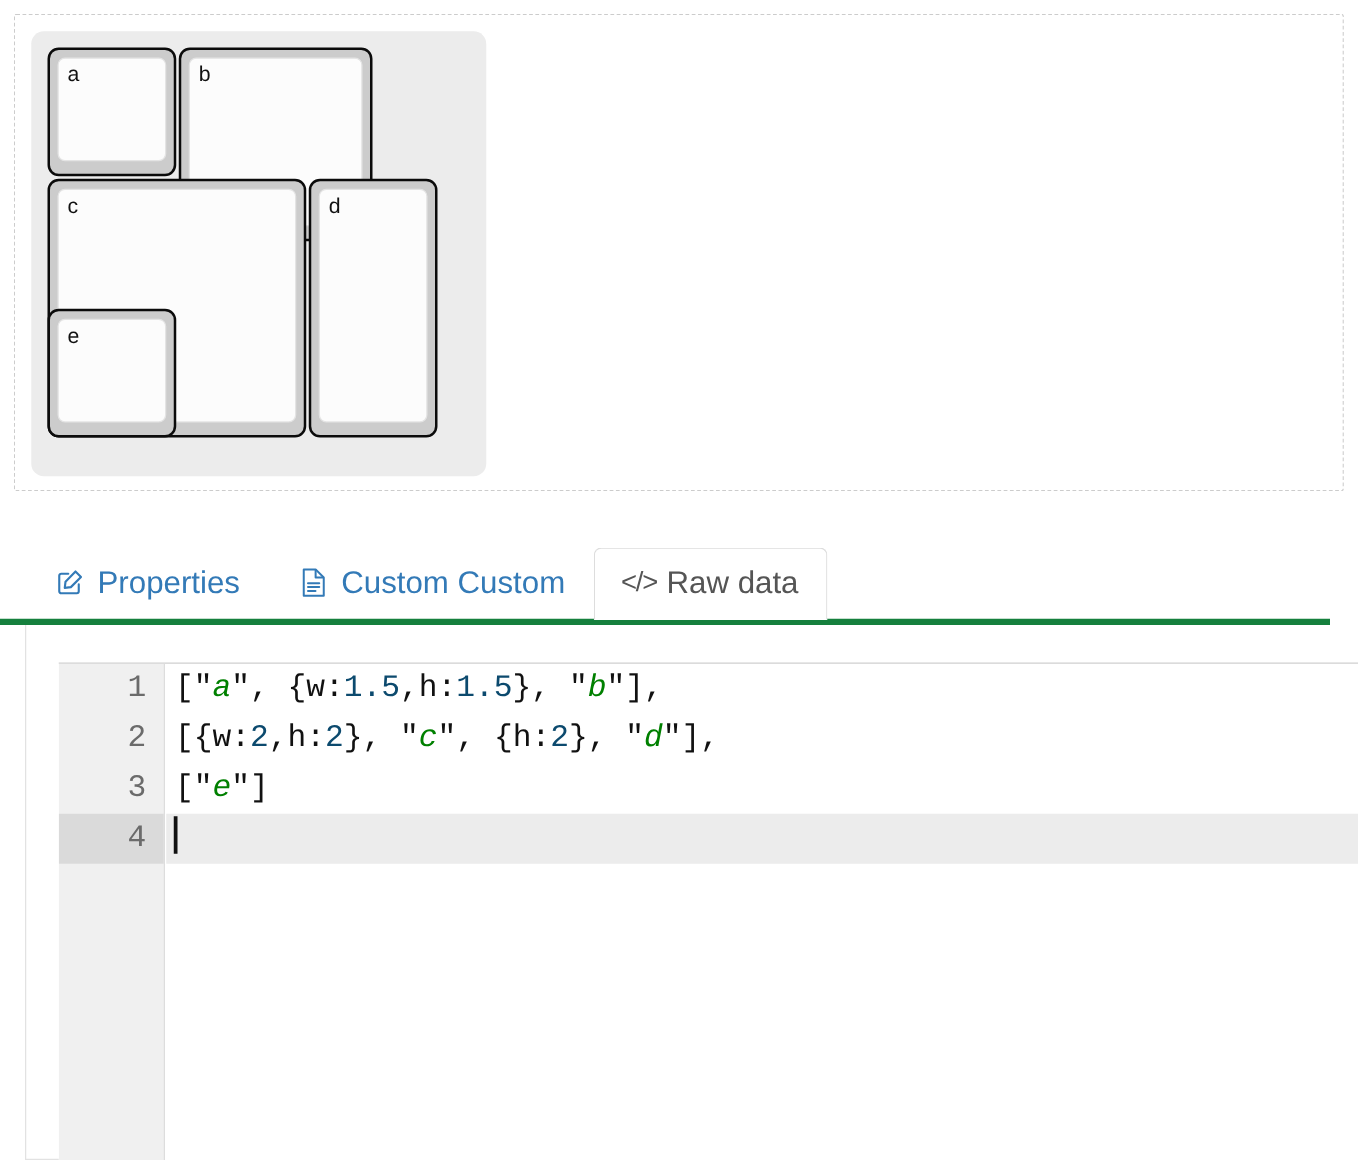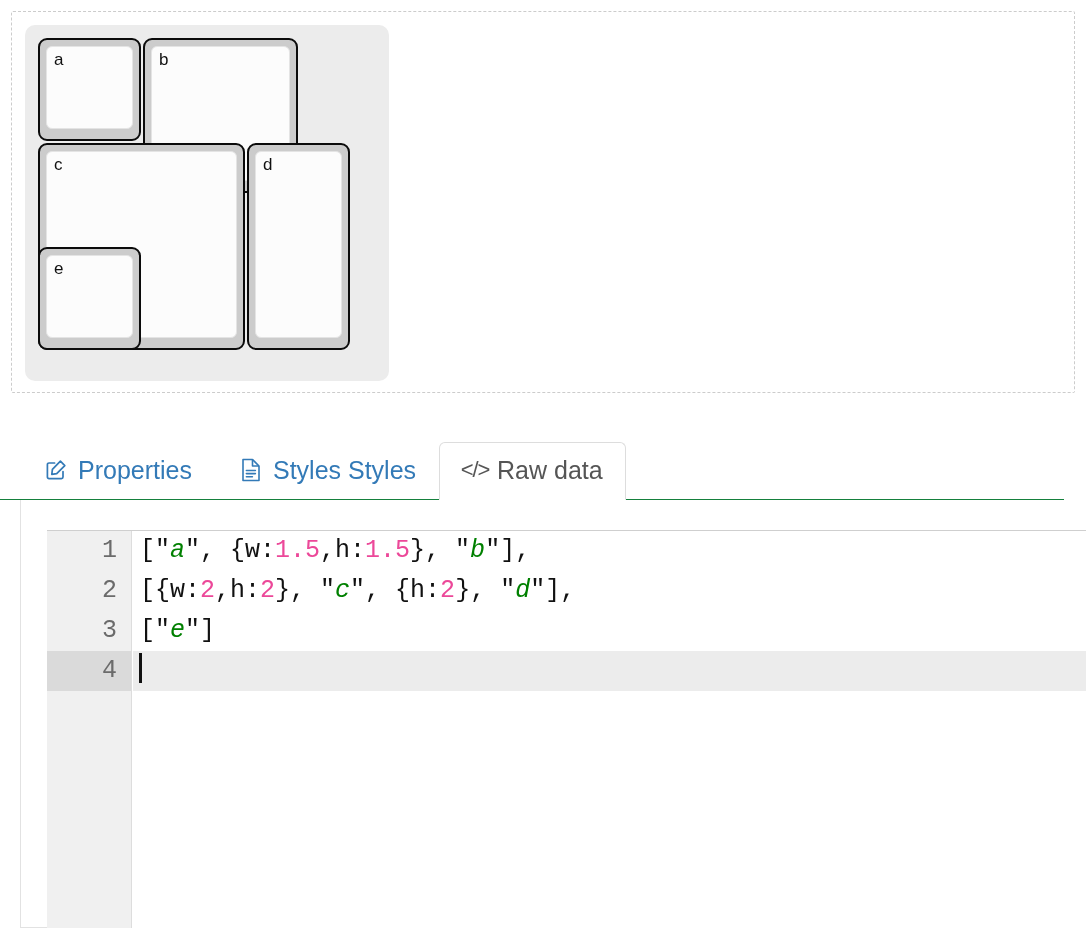--- a/index.html
+++ b/index.html
@@ -48,21 +48,21 @@
     line-height: 20px;
     color: #111111;
     white-space: pre;
   }
 
   
   #tabbar {
     position: absolute;
     left: 0; top: 430px;
     width: 1064px; height: 70px;
-    border-bottom: 1px solid #15803d;
+    border-bottom: 5px solid #15803d;
     text-align: center;
   }
   #tablist {
     position: absolute;
     left: 20px; bottom: -1px;
     display: flex;
     align-items: flex-end;
     height: 70px;
   }
   .tab {
@@ -143,21 +143,21 @@
   }
   .cline {
     height: 40px;
     padding-left: 7px;
     line-height: 40px;
     white-space: pre;
     color: #111111;
   }
   .cline.active { background: #ececec; }
   .tok-str { color: #008000; font-style: italic; }
-  .tok-num { color: #ec4899; }
+  .tok-num { color: #0c4a6e; }
   .tok-punct { color: #111111; }
   #caret {
     display: inline-block;
     width: 0;
     border-left: 3px solid #111111;
     height: 30px;
     vertical-align: -6px;
     margin-left: -1px;
   }
 </style>
@@ -206,21 +206,21 @@
         <span>Properties</span>
       </div>
       <div class="tab">
         <span class="ic">
           <svg width="20" height="24" viewBox="0 0 20 24" fill="none" stroke="currentColor" stroke-width="1.6" stroke-linejoin="round">
             <path d="M2 1.5h9.5L18 8v14.5H2z"></path>
             <path d="M11.5 1.5V8H18"></path>
             <path d="M5.4 12.5h9M5.4 15.6h9M5.4 18.7h6" stroke-linecap="round"></path>
           </svg>
         </span>
-        <span>Styles Styles</span>
+        <span>Custom Custom</span>
       </div>
       <div class="tab active">
         <span class="ic code-ic">&lt;/&gt;</span>
         <span>Raw data</span>
       </div>
     </div>
 </div>
 
 <div id="tabcontent">
   <div id="editor">

